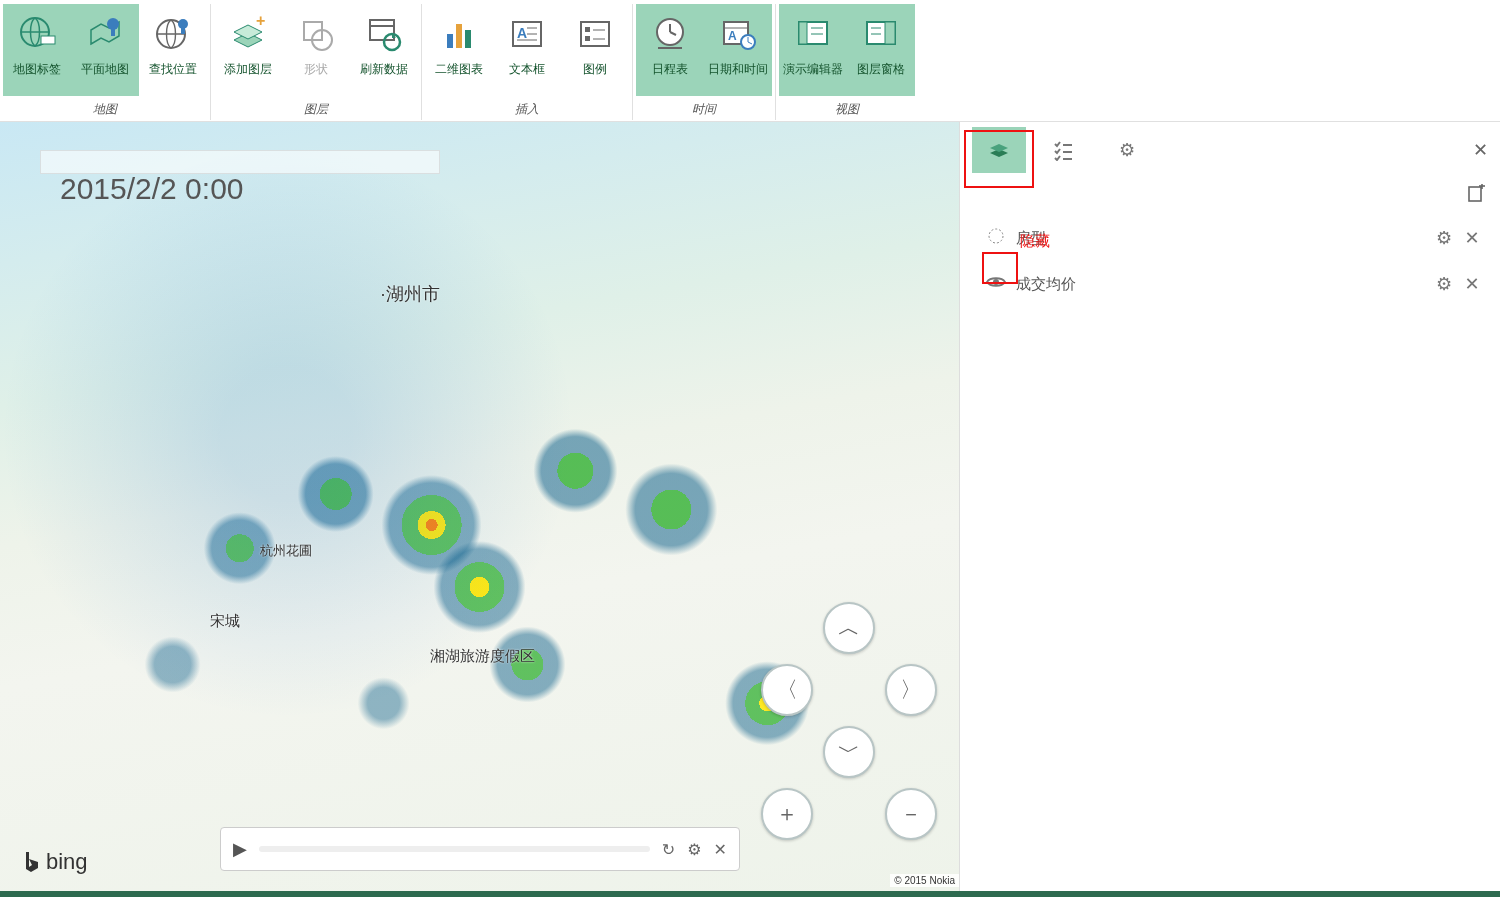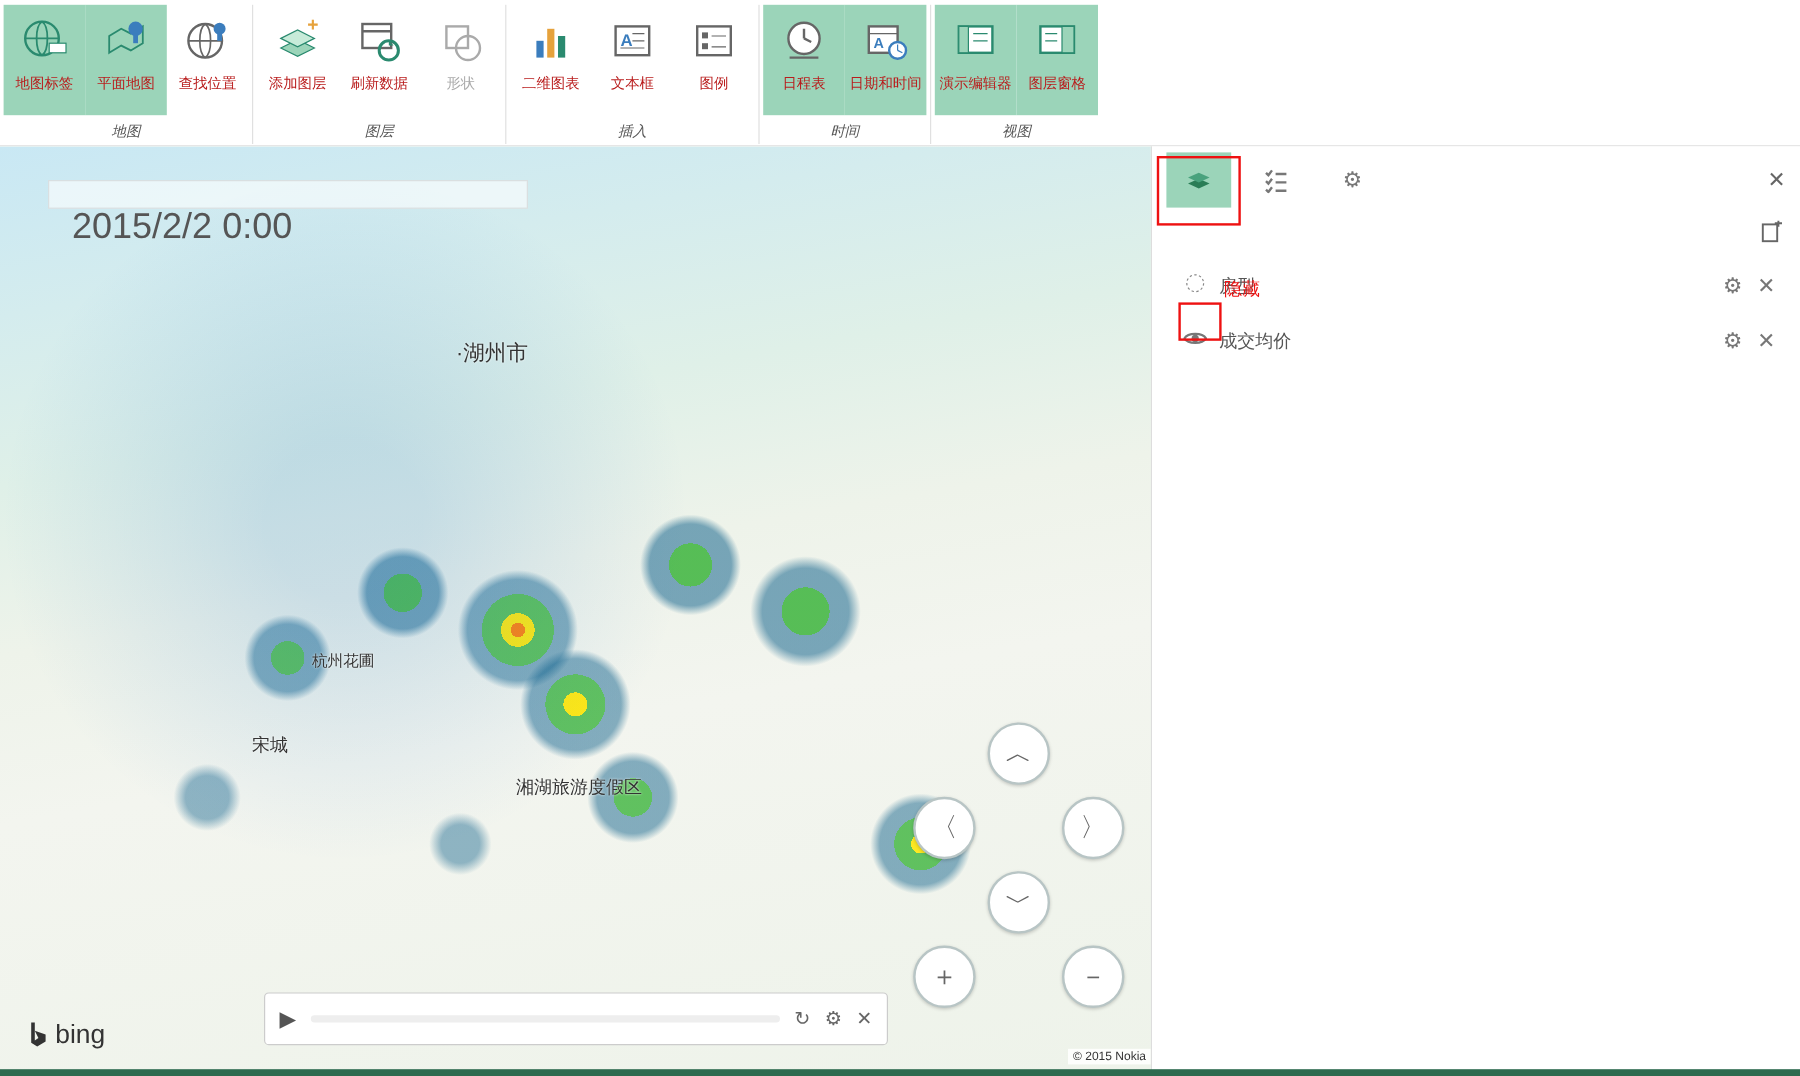--- a/index.html
+++ b/index.html
@@ -49,21 +49,21 @@
     height: 48px;
     display: flex;
     align-items: center;
     justify-content: center;
   }
   .ribbon-item .label {
     font-size: 12px;
     margin-top: 4px;
     text-align: center;
     line-height: 15px;
-    color: #b91c1c;
+    color: #14532d;
   }
   .ribbon-group-label {
     font-size: 12px;
     color: #555;
     padding-bottom: 2px;
     font-style: italic;
   }
   
   .main {
     display: flex;
@@ -258,36 +258,36 @@
               <path d="M6 26l14-7 14 7-14 7z" fill="#9bd4b9" stroke="#2a8a6f"></path>
               <path d="M6 18l14-7 14 7-14 7z" fill="#c7ebd9" stroke="#2a8a6f"></path>
               <text x="28" y="12" font-size="16" fill="#e6a23c" font-weight="bold">+</text>
             </svg>
         </div>
         <span class="label">添加图层</span>
       </div>
       <div class="ribbon-item">
         <div class="icon-box">
           <svg width="40" height="40" viewBox="0 0 40 40">
+              <rect x="8" y="8" width="18" height="18" fill="none" stroke="#aaa" stroke-width="2"></rect>
+              <circle cx="26" cy="26" r="10" fill="none" stroke="#aaa" stroke-width="2"></circle>
+            </svg>
+        </div>
+        <span class="label" style="color:#aaa">形状</span>
+      </div>
+      <div class="ribbon-item">
+        <div class="icon-box">
+          <svg width="40" height="40" viewBox="0 0 40 40">
               <rect x="6" y="6" width="24" height="20" fill="none" stroke="#666" stroke-width="2"></rect>
               <line x1="6" y1="12" x2="30" y2="12" stroke="#666" stroke-width="2"></line>
               <circle cx="28" cy="28" r="8" fill="none" stroke="#2a8a6f" stroke-width="2.5"></circle>
               <path d="M28 20l4 4-4 0z" fill="#2a8a6f"></path>
             </svg>
         </div>
         <span class="label">刷新数据</span>
-      </div>
-      <div class="ribbon-item">
-        <div class="icon-box">
-          <svg width="40" height="40" viewBox="0 0 40 40">
-              <rect x="8" y="8" width="18" height="18" fill="none" stroke="#aaa" stroke-width="2"></rect>
-              <circle cx="26" cy="26" r="10" fill="none" stroke="#aaa" stroke-width="2"></circle>
-            </svg>
-        </div>
-        <span class="label" style="color:#aaa">形状</span>
       </div>
     </div>
     <span class="ribbon-group-label">图层</span>
   </div>
 
   <div class="ribbon-group">
     <div class="ribbon-items">
       <div class="ribbon-item">
         <div class="icon-box">
           <svg width="40" height="40" viewBox="0 0 40 40">

